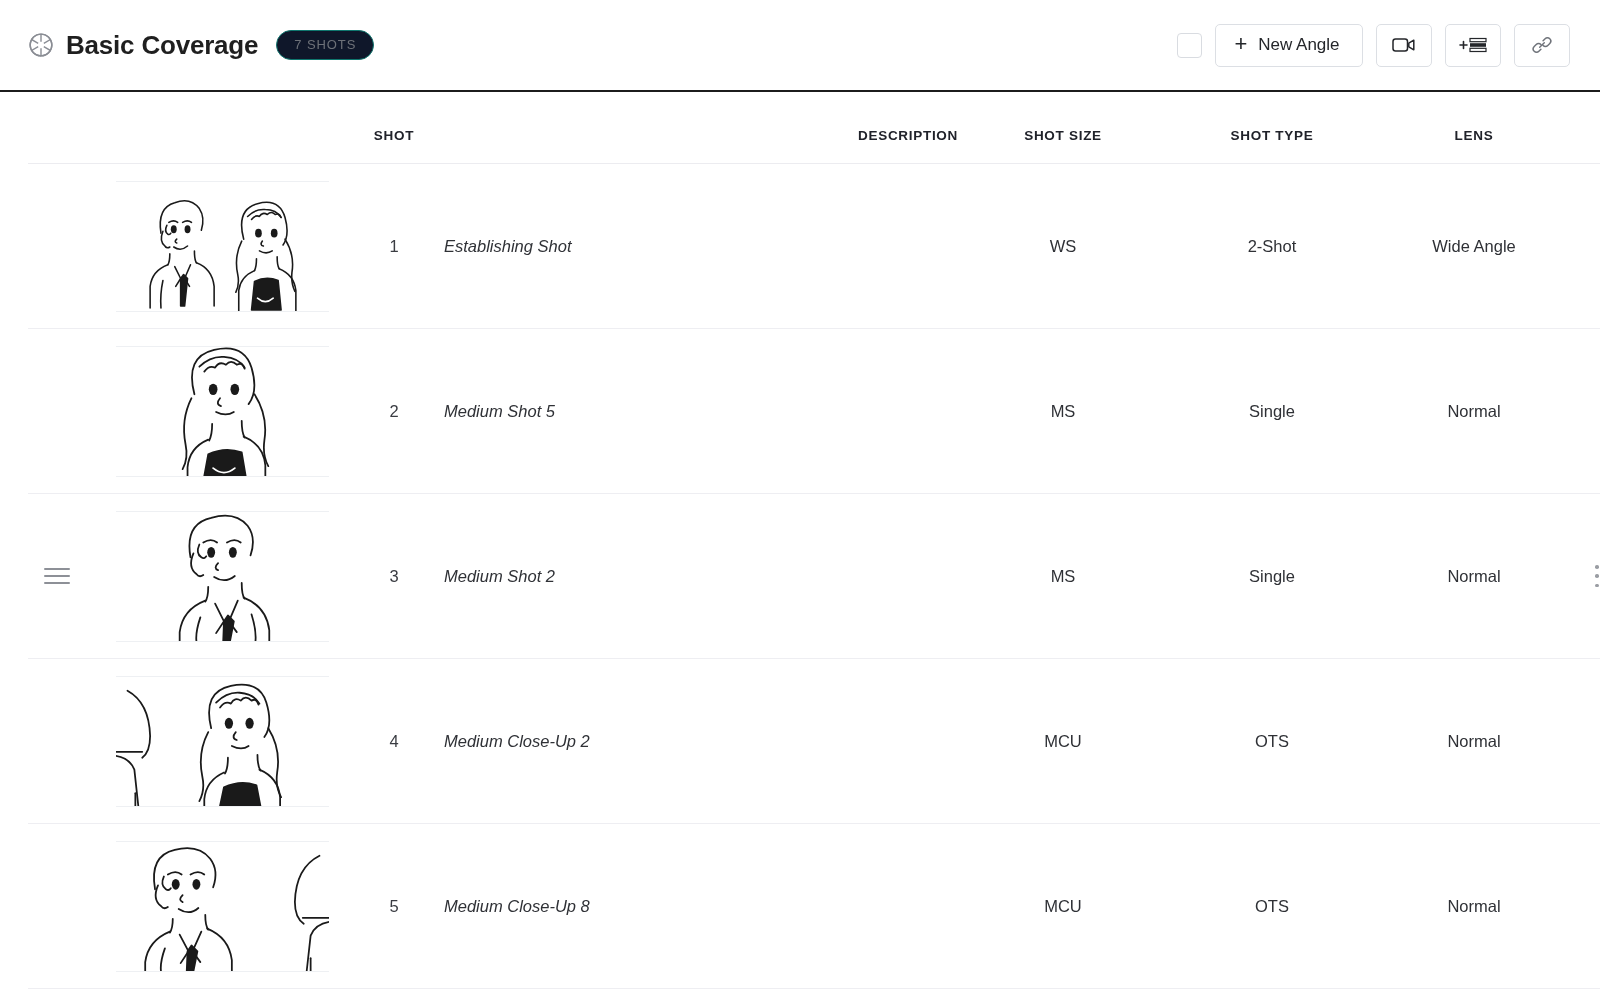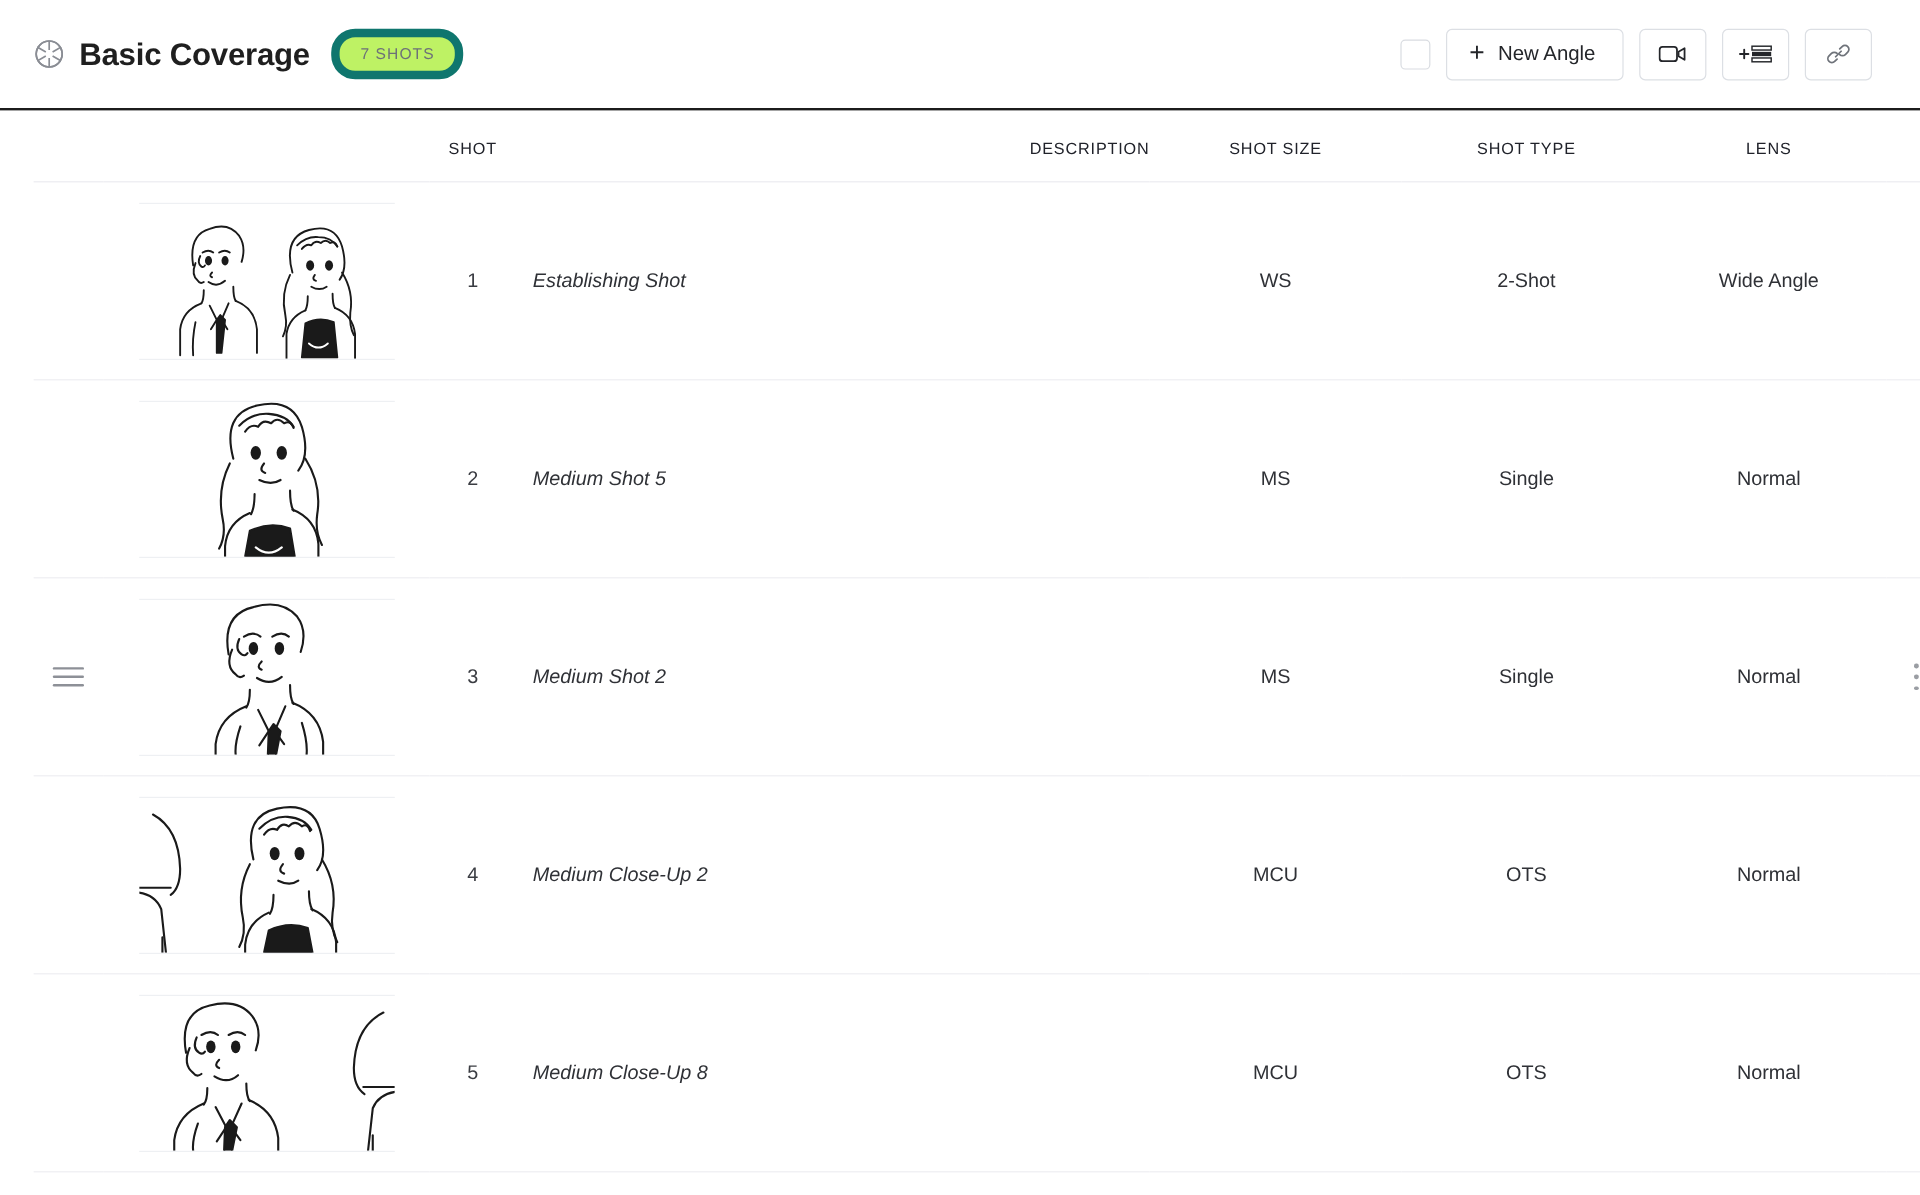--- a/index.html
+++ b/index.html
@@ -10,21 +10,21 @@
     background: #ffffff;
     font-family: "Liberation Sans", sans-serif;
     color: #2b2b2b;
     overflow: hidden;
   }
 
   
   .app-header {
     position: relative;
     height: 92px;
-    padding: 0 40px 0 28px;
+    padding: 0 30px 0 28px;
     display: flex;
     align-items: center;
     justify-content: space-between;
     border-bottom: 2px solid #1c1c1c;
   }
   .header-left {
     display: flex;
     align-items: center;
     gap: 12px;
   }
@@ -32,27 +32,27 @@
   .aperture-icon svg { display: block; }
   .project-title {
     font-size: 26px;
     font-weight: 600;
     letter-spacing: -0.2px;
     color: #1f1f1f;
     white-space: nowrap;
   }
   .shots-badge {
     margin-left: 6px;
-    border: 7px solid #0f766e;
+    border: 1px solid #0f766e;
     border-radius: 20px;
     padding: 6px 17px 7px;
     font-size: 13px;
     letter-spacing: 0.9px;
     color: #6d7178;
-    background: #bef264;
+    background: #0f172a;
     white-space: nowrap;
   }
 
   .header-right {
     display: flex;
     align-items: center;
     gap: 13px;
   }
   .select-checkbox {
     width: 25px; height: 25px;
@@ -99,24 +99,24 @@
   table.shot-table col.c-thumb  { width: 272px; }
   table.shot-table col.c-num    { width: 72px; }
   table.shot-table col.c-desc   { width: 528px; }
   table.shot-table col.c-size   { width: 210px; }
   table.shot-table col.c-type   { width: 208px; }
   table.shot-table col.c-lens   { width: 196px; }
   table.shot-table col.c-menu   { width: 50px; }
 
   thead th {
     font-size: 13.5px;
-    font-weight: 400;
+    font-weight: 700;
     letter-spacing: 0.7px;
     color: #20222a;
-    padding: 24px 0 20px;
+    padding: 36px 0 20px;
     text-align: center;
     border-bottom: 1px solid #ececf0;
     white-space: nowrap;
   }
   thead th.h-desc { text-align: right; padding-left: 14px; }
   thead th.h-blank { border-bottom: 1px solid #ececf0; }
 
   tbody tr { height: 165px; }
   tbody tr td {
     border-bottom: 1px solid #eeeef2;

